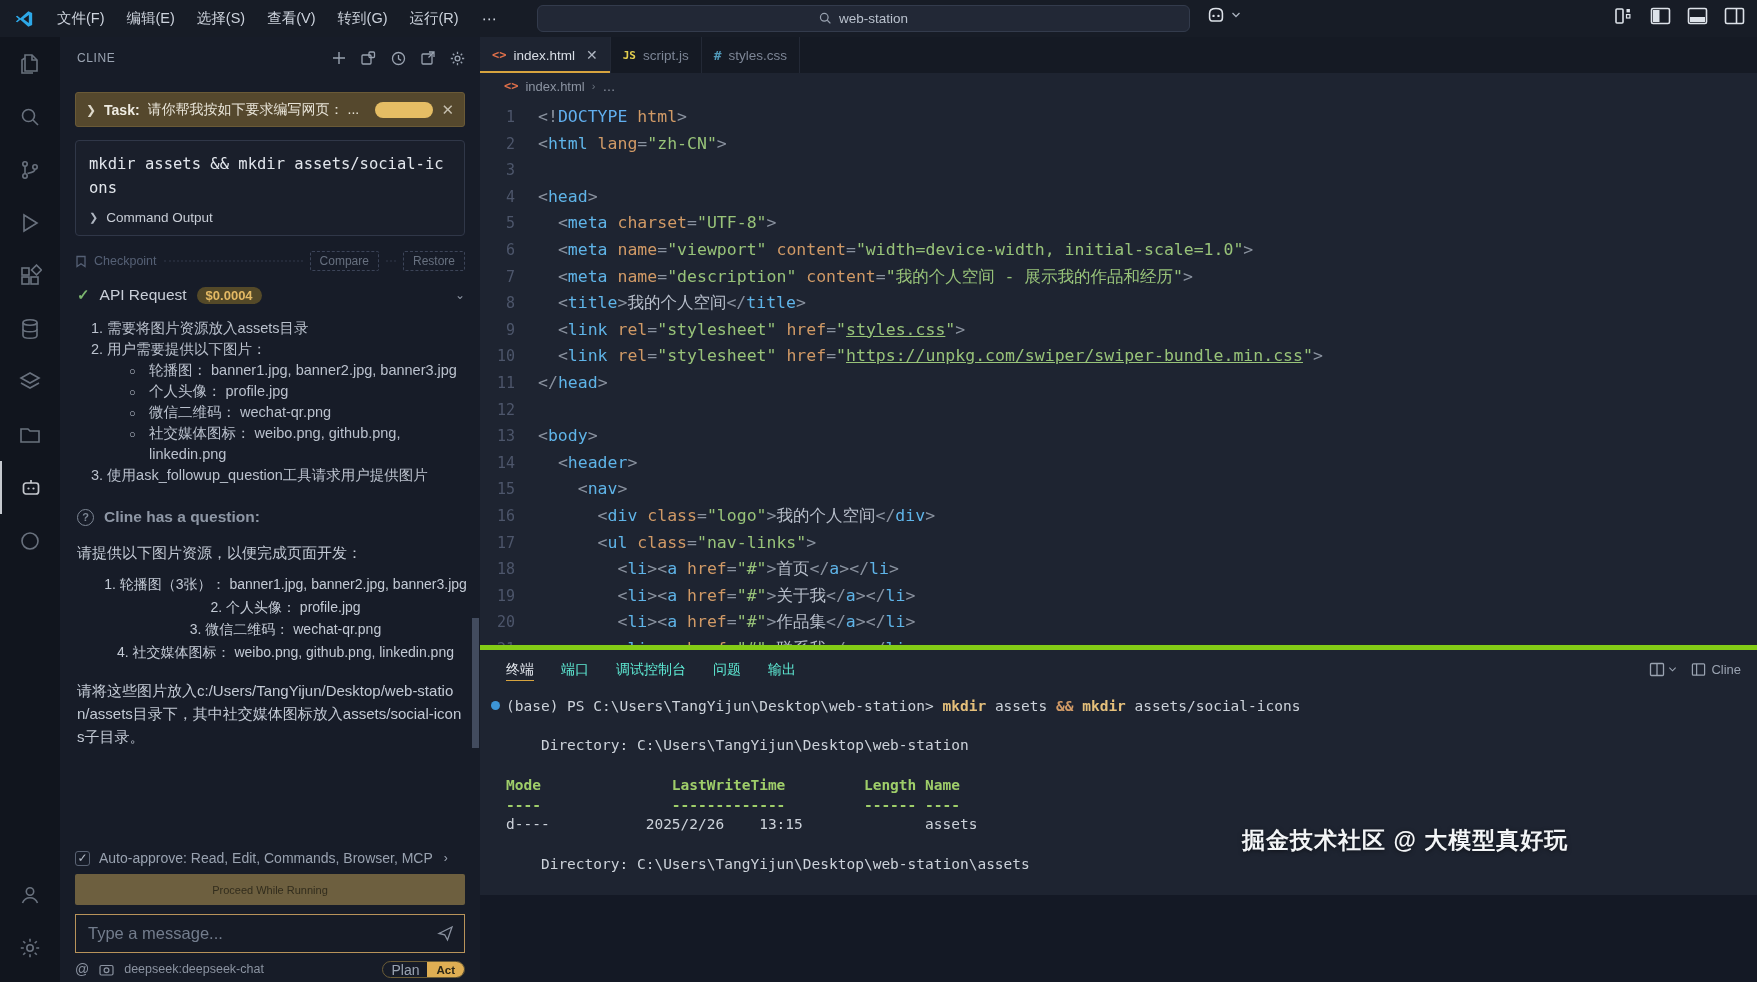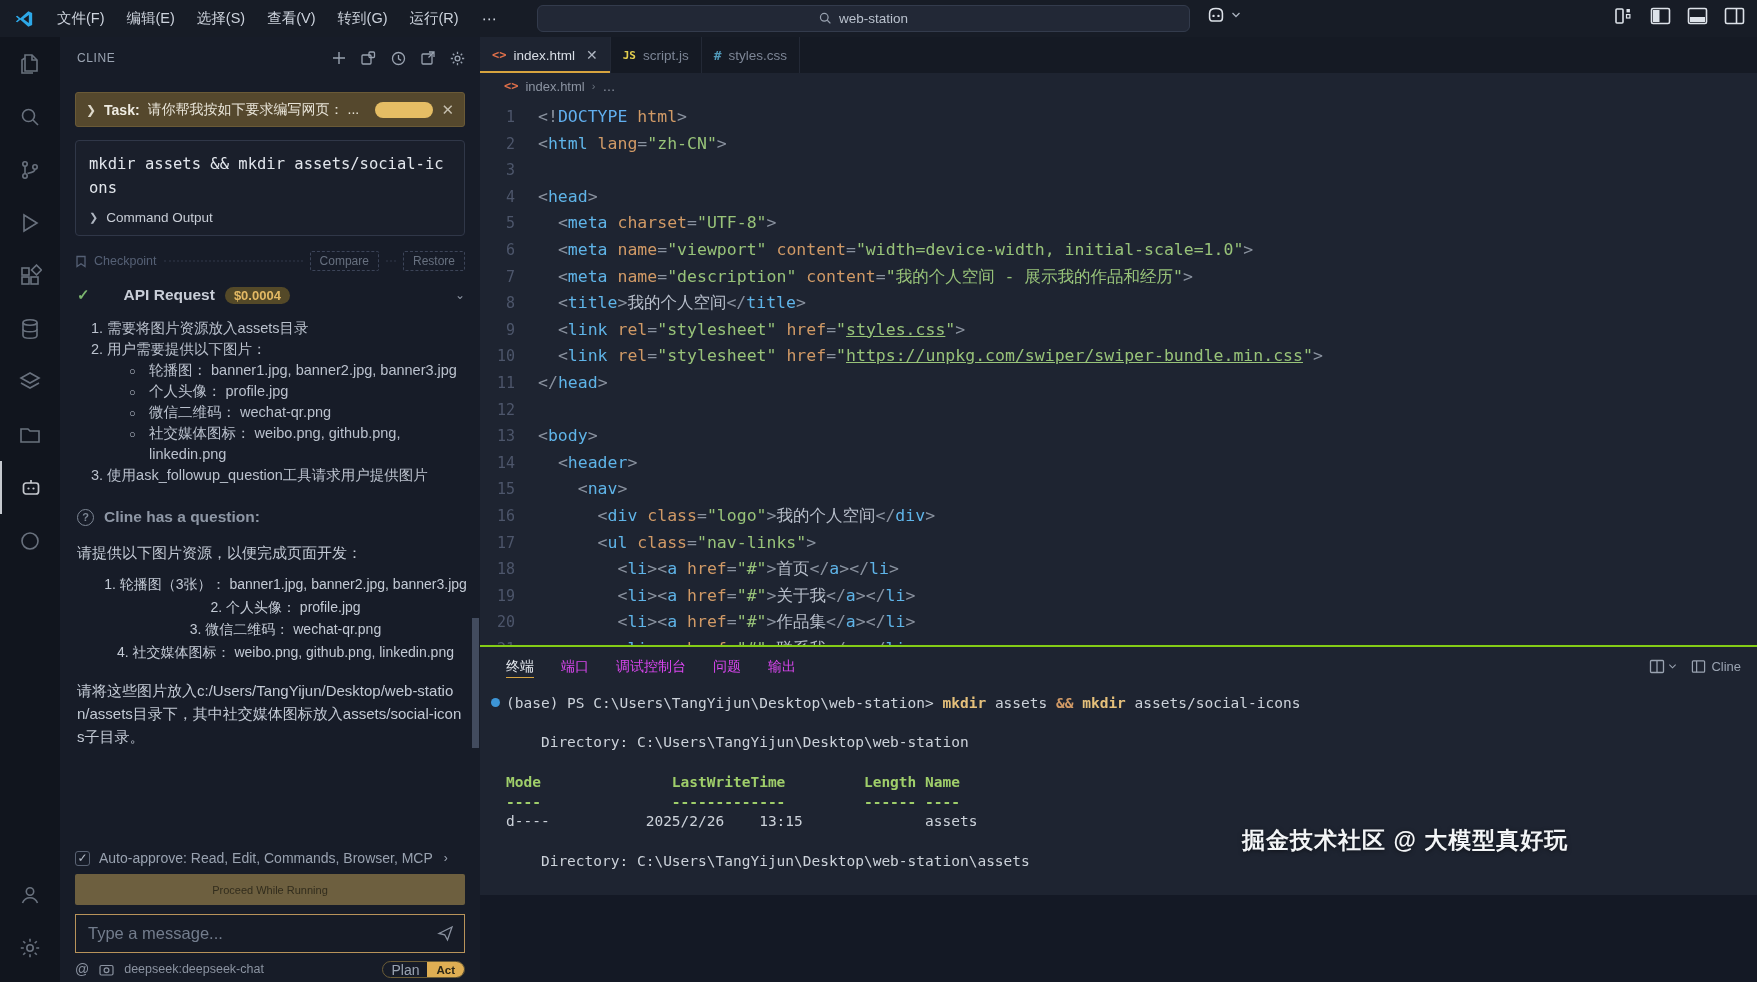--- a/index.html
+++ b/index.html
@@ -39,21 +39,21 @@
   .cmd-box { margin:13px 15px 0 15px; background:#1a1f2b; border:1px solid #303748; border-radius:4px; padding:11px 13px 10px 13px; }
   .cmd-text { color:#e2e6ec; font-size:15.5px; line-height:24px; word-break:break-all; }
   .cmd-output { margin-top:10px; display:flex; align-items:center; gap:8px; color:#c8cdd6; font-size:13.5px; }
   .cmd-output .chev { font-size:11px; color:#aeb5c0; }
   .checkpoint-row { margin:15px 15px 0 15px; display:flex; align-items:center; gap:7px; color:#556075; font-size:12.5px; }
   .cp-dots { flex:1; border-top:2px dotted #39415366; height:0; }
   .cp-dots.short { flex:none; width:10px; }
   .cp-btn { border:1px dashed #3c4458; border-radius:2px; color:#67707f; font-size:12px; padding:2px 9px; background:transparent; }
   .api-row { margin:15px 15px 0 17px; display:flex; align-items:center; gap:10px; }
   .api-check { color:#7cb66f; font-size:15px; font-weight:bold; }
-  .api-label { color:#c9ced8; font-size:15.5px; font-weight:bold;margin-left:24px; }
+  .api-label { color:#c9ced8; font-size:15.5px; font-weight:normal; }
   .api-badge { background:#544928; color:#e3b964; font-size:13px; font-weight:bold; padding:1px 9px; border-radius:9px; }
   .api-chevron { margin-left:auto; color:#8b93a1; font-size:12px; }
   .plan-list { margin:14px 15px 0 17px; color:#bac1cd; font-size:14.5px; line-height:21px; }
   .plan-num { padding-left:14px; }
   .plan-bullet { padding-left:72px; position:relative; }
   .plan-bullet::before { content:"○"; position:absolute; left:52px; font-size:11px; top:1px; color:#bac1cd; }
   .q-header { margin:22px 15px 0 17px; display:flex; align-items:center; gap:10px; }
   .q-icon { width:17px; height:17px; border-radius:50%; border:1.4px solid #7d8694; color:#7d8694; font-size:11px; display:flex; align-items:center; justify-content:center; font-weight:bold; }
   .q-title { color:#8e97a5; font-size:15.5px; font-weight:bold; }
   .q-intro { margin:18px 15px 0 17px; color:#c3cad5; font-size:15px; }
@@ -96,23 +96,23 @@
   .tok-p { color:#8a929f; }
   .tok-t { color:#5fb4e8; }
   .tok-k { color:#61afef; }
   .tok-a { color:#d19a66; }
   .tok-s { color:#98c379; }
   .tok-u { color:#98c379; text-decoration:underline; }
   .tok-n { color:#b6bdc9; }
   .tok-w { color:#b6bdc9; }
 
   
-  .terminal { position:absolute; left:480px; top:645px; width:1277px; height:250px; background:#1e2431; border-top:2px solid #84cc16; z-index:15; }
+  .terminal { position:absolute; left:480px; top:645px; width:1277px; height:250px; background:#1e2431; border-top:5px solid #84cc16; z-index:15; }
   .term-tabs { height:38px; display:flex; align-items:center; gap:27px; padding-left:26px; }
-  .term-tab { color:#d946ef; font-size:14px; position:relative; height:38px; line-height:38px; }
+  .term-tab { color:#5eead4; font-size:14px; position:relative; height:38px; line-height:38px; }
   .term-tab.active { color:#e3e7ed; }
   .term-tab.active::after { content:""; position:absolute; left:0; right:0; bottom:7px; height:1.5px; background:#d7a43f; }
   .term-actions { margin-left:auto; display:flex; align-items:center; gap:14px; padding-right:16px; color:#9aa3b1; font-size:13px; }
   .term-body { padding:9px 0 0 26px; font-size:14.5px; line-height:19.7px; }
   .term-line { position:relative; white-space:pre; min-height:19.7px; }
   .term-dot { position:absolute; left:-15px; top:4px; width:9px; height:9px; border-radius:50%; background:#3d95d6; }
   .tk-w { color:#ccd2da; }
   .tk-y { color:#e5c07b; font-weight:bold; }
   .tk-r { color:#d19a66; font-weight:bold; }
   .tk-g { color:#9fce6a; font-weight:bold; }

